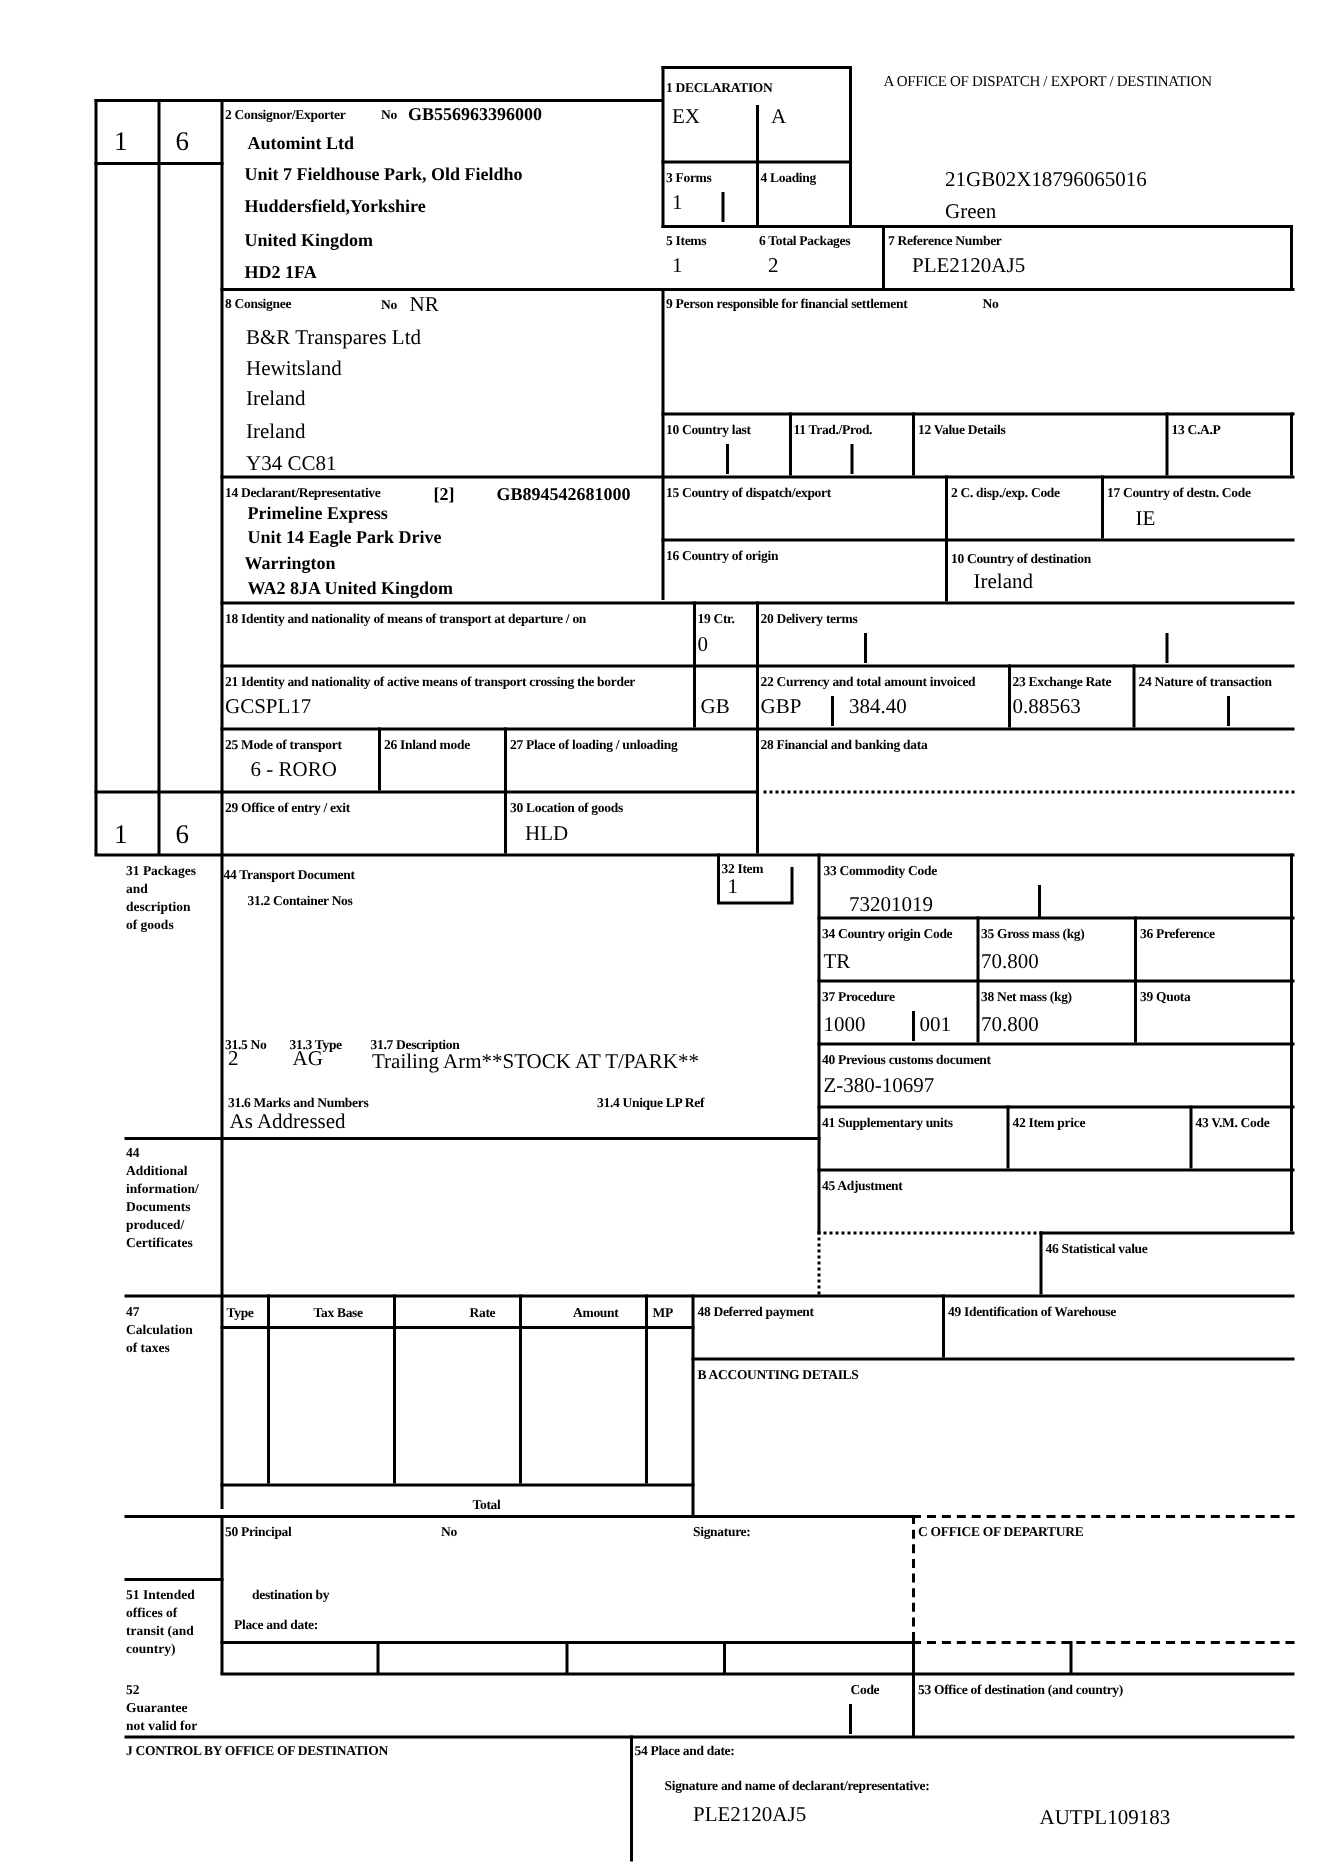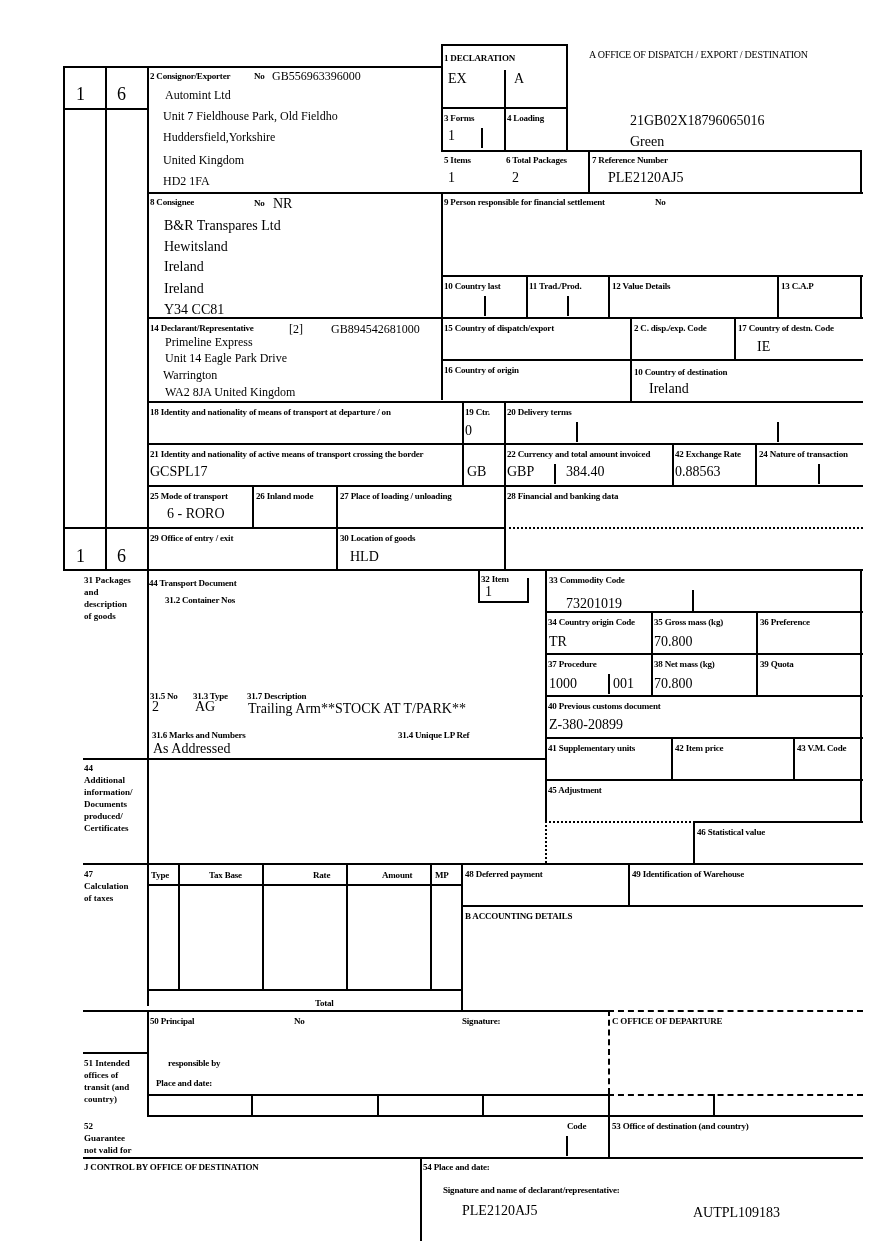--- a/index.html
+++ b/index.html
@@ -6,21 +6,21 @@
   body { width: 882px; height: 1250px; position: relative; overflow: hidden;
          font-family: "Liberation Serif", "DejaVu Serif", serif; color: #000; }
   .h { position: absolute; height: 0; border-top: 2px solid #000; }
   .v { position: absolute; width: 0; border-left: 2px solid #000; }
   .hd { position: absolute; height: 0; border-top: 2px dotted #000; }
   .hdash { position: absolute; height: 0; border-top: 2px dashed #000; }
   .vd { position: absolute; width: 0; border-left: 2px dashed #000; }
   .vdot { position: absolute; width: 0; border-left: 2px dotted #000; }
   .lbl { position: absolute; font-size: 9px; line-height: 10px; white-space: nowrap; font-weight: bold; letter-spacing: -0.2px; }
   .val { position: absolute; font-size: 14px; line-height: 16px; white-space: nowrap; }
-  .val12 { position: absolute; font-size: 12px; line-height: 14px; white-space: nowrap; }
+  .val12 { position: absolute; font-size: 12px; line-height: 14px; white-space: nowrap; font-weight: bold; }
   .big { position: absolute; font-size: 18px; line-height: 20px; white-space: nowrap; }
   .wrap { position: absolute; font-size: 9px; line-height: 12px; font-weight: bold; white-space: pre-line; }
 </style>
 </head>
 <body>
 
 <div class="h" style="left:441px;top:44px;width:126px"></div>
 <div class="v" style="left:441px;top:44px;height:108px"></div>
 <div class="v" style="left:566px;top:44px;height:108px"></div>
 <div class="v" style="left:504px;top:70px;height:82px"></div>
@@ -185,21 +185,21 @@
 <div class="lbl" style="left:150px;top:407px">18 Identity and nationality of means of transport at departure / on</div>
 <div class="lbl" style="left:465px;top:407px">19 Ctr.</div>
 <div class="val" style="left:465px;top:423px">0</div>
 <div class="lbl" style="left:507px;top:407px">20 Delivery terms</div>
 <div class="lbl" style="left:150px;top:449px">21 Identity and nationality of active means of transport crossing the border</div>
 <div class="val" style="left:150px;top:464px">GCSPL17</div>
 <div class="val" style="left:467px;top:464px">GB</div>
 <div class="lbl" style="left:507px;top:449px">22 Currency and total amount invoiced</div>
 <div class="val" style="left:507px;top:464px">GBP</div>
 <div class="val" style="left:566px;top:464px">384.40</div>
-<div class="lbl" style="left:675px;top:449px">42 Exchange Rate</div>
+<div class="lbl" style="left:675px;top:449px">23 Exchange Rate</div>
 <div class="val" style="left:675px;top:464px">0.88563</div>
 <div class="lbl" style="left:759px;top:449px">24 Nature of transaction</div>
 
 <div class="lbl" style="left:150px;top:491px">25 Mode of transport</div>
 <div class="val" style="left:167px;top:506px">6 - RORO</div>
 <div class="lbl" style="left:256px;top:491px">26 Inland mode</div>
 <div class="lbl" style="left:340px;top:491px">27 Place of loading / unloading</div>
 <div class="lbl" style="left:507px;top:491px">28 Financial and banking data</div>
 <div class="lbl" style="left:150px;top:533px">29 Office of entry / exit</div>
 <div class="lbl" style="left:340px;top:533px">30 Location of goods</div>
@@ -230,21 +230,21 @@
 <div class="lbl" style="left:654px;top:617px">35 Gross mass (kg)</div>
 <div class="val" style="left:654px;top:634px">70.800</div>
 <div class="lbl" style="left:760px;top:617px">36 Preference</div>
 <div class="lbl" style="left:548px;top:659px">37 Procedure</div>
 <div class="val" style="left:549px;top:676px">1000</div>
 <div class="val" style="left:613px;top:676px">001</div>
 <div class="lbl" style="left:654px;top:659px">38 Net mass (kg)</div>
 <div class="val" style="left:654px;top:676px">70.800</div>
 <div class="lbl" style="left:760px;top:659px">39 Quota</div>
 <div class="lbl" style="left:548px;top:701px">40 Previous customs document</div>
-<div class="val" style="left:549px;top:717px">Z-380-20899</div>
+<div class="val" style="left:549px;top:717px">Z-380-10697</div>
 <div class="lbl" style="left:548px;top:743px">41 Supplementary units</div>
 <div class="lbl" style="left:675px;top:743px">42 Item price</div>
 <div class="lbl" style="left:797px;top:743px">43 V.M. Code</div>
 <div class="lbl" style="left:548px;top:785px">45 Adjustment</div>
 <div class="lbl" style="left:697px;top:827px">46 Statistical value</div>
 
 <div class="wrap" style="left:84px;top:762px">44
 Additional
 information/
 Documents
@@ -261,21 +261,21 @@
 <div class="lbl" style="left:435px;top:870px">MP</div>
 <div class="lbl" style="left:315px;top:998px">Total</div>
 
 <div class="lbl" style="left:465px;top:869px">48 Deferred payment</div>
 <div class="lbl" style="left:632px;top:869px">49 Identification of Warehouse</div>
 <div class="lbl" style="left:465px;top:911px">B ACCOUNTING DETAILS</div>
 
 <div class="lbl" style="left:150px;top:1016px">50 Principal</div>
 <div class="lbl" style="left:294px;top:1016px">No</div>
 <div class="lbl" style="left:462px;top:1016px">Signature:</div>
-<div class="lbl" style="left:168px;top:1058px">responsible by</div>
+<div class="lbl" style="left:168px;top:1058px">destination by</div>
 <div class="lbl" style="left:156px;top:1078px">Place and date:</div>
 <div class="lbl" style="left:612px;top:1016px">C OFFICE OF DEPARTURE</div>
 
 <div class="wrap" style="left:84px;top:1057px">51 Intended
 offices of
 transit (and
 country)</div>
 <div class="wrap" style="left:84px;top:1120px">52
 Guarantee
 not valid for</div>

